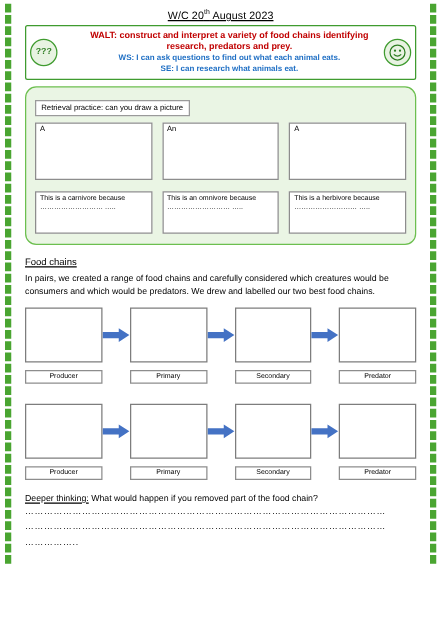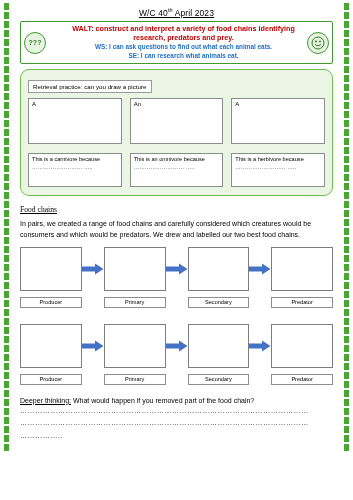--- a/index.html
+++ b/index.html
@@ -146,21 +146,20 @@
     font-size: 5.6px;
     padding: 2px 3px;
     line-height: 1.35;
   }
 
   
   .section-title {
     font-size: 7.6px;
     text-decoration: underline;
     margin: 9px 0 5px 0;
-    font-family: Liberation Serif, serif;
   }
   .body-text {
     font-size: 7px;
     line-height: 1.45;
     margin: 0 0 7px 0;
   }
 
   .chain {
     display: flex;
     align-items: flex-start;
@@ -314,21 +313,21 @@
     <i></i>
     <i></i>
     <i></i>
     <i></i>
     <i></i>
     <i></i>
   </div>
 
 <div class="page">
 
-  <div class="doc-date"><span>W/C 40</span><sup>th</sup><span> April 2023</span></div>
+  <div class="doc-date"><span>W/C 20</span><sup>th</sup><span> August 2023</span></div>
 
   <div class="walt-banner">
     <div class="badge left">
         <span>???</span>
       </div>
     <div class="badge right">
       <svg width="14" height="14" viewBox="0 0 14 14" aria-hidden="true">
         <circle cx="7" cy="7" r="6" fill="none" stroke="#2e7d22" stroke-width="1"></circle>
         <circle cx="5" cy="5.5" r="0.9" fill="#2e7d22"></circle>
         <circle cx="9" cy="5.5" r="0.9" fill="#2e7d22"></circle>

